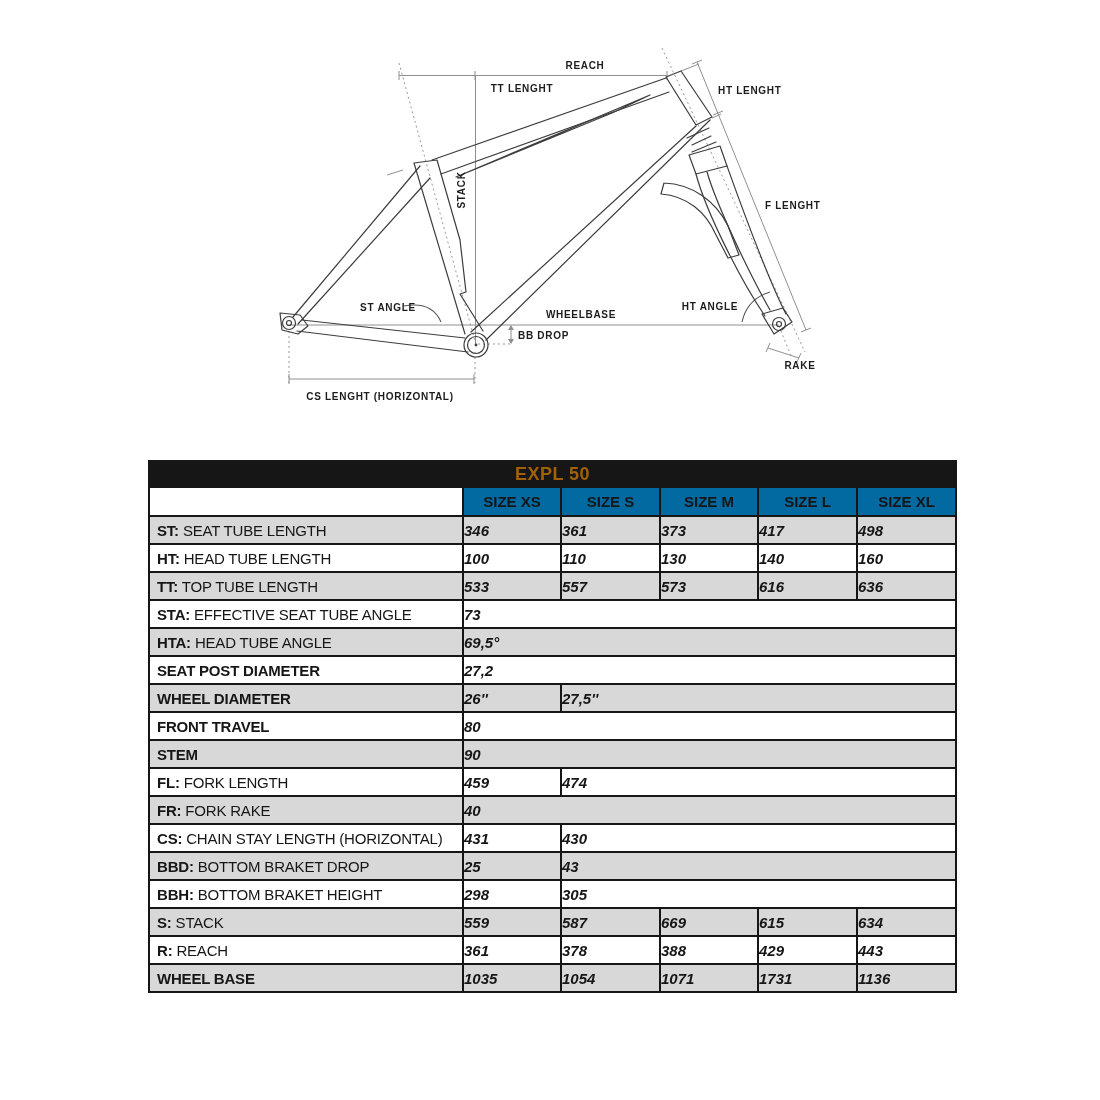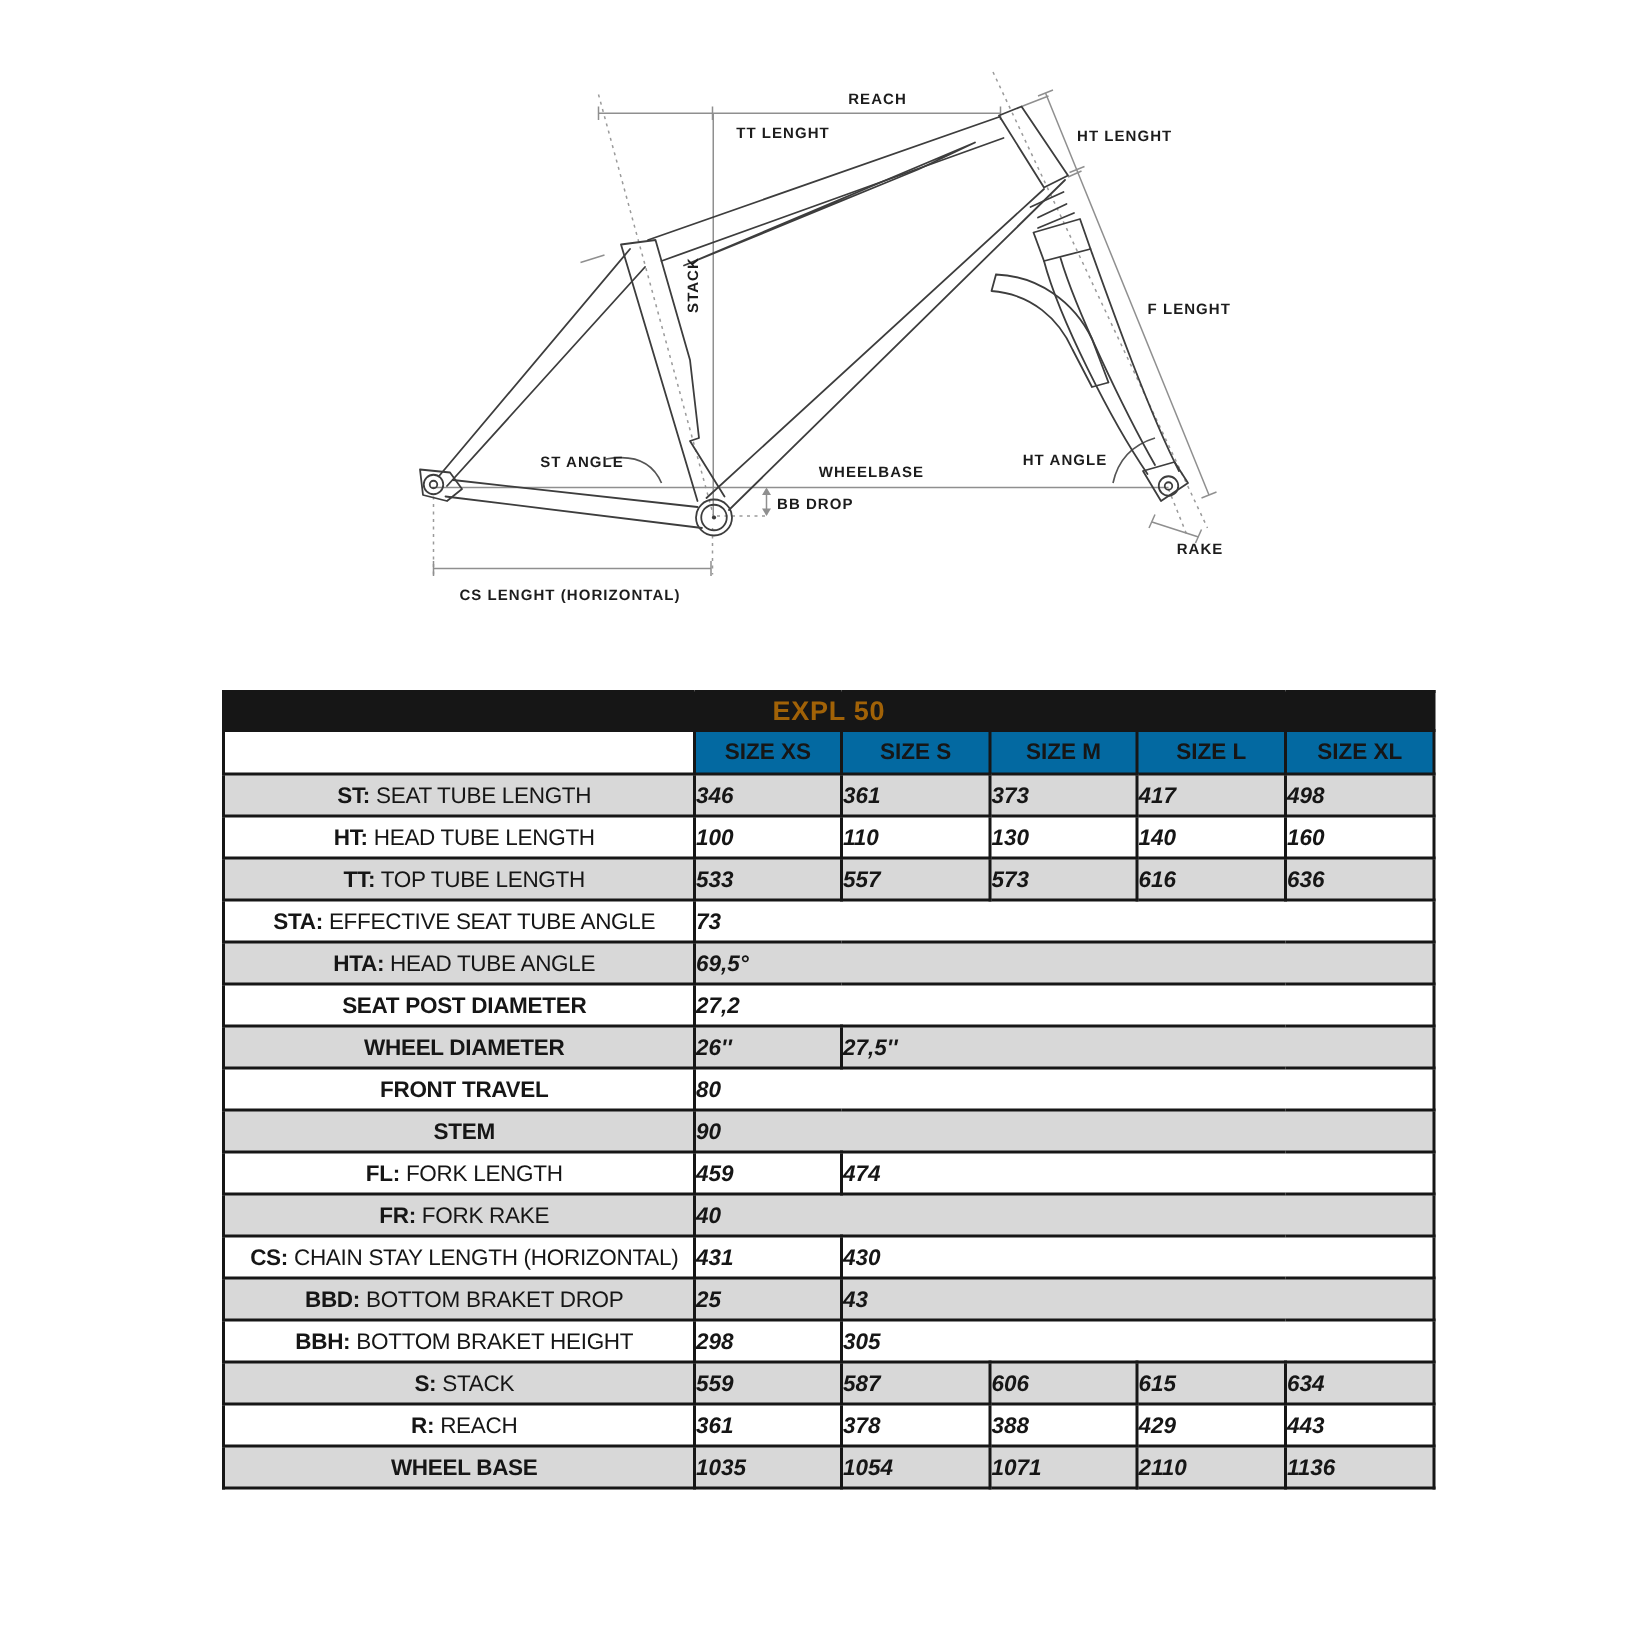--- a/index.html
+++ b/index.html
@@ -25,21 +25,21 @@
     border:2px solid #161616;padding:0;height:26px;
     color:#161616;font-size:15px;line-height:1;vertical-align:middle;
   }
   #spec .title-row th{
     background:#161616;color:#a16207;font-size:18px;font-weight:700;
     letter-spacing:0.5px;height:24px;text-align:center;
   }
   #spec .size-th{font-weight:700;text-align:center;background:#0369a1;height:27px;}
   #spec .corner{background:#ffffff;}
   #spec td.label-cell{
-    text-align:center;padding-left:7px;font-weight:400;white-space:nowrap;
+    text-align:left;padding-left:7px;font-weight:400;white-space:nowrap;
     letter-spacing:-0.2px;
   }
   #spec td.label-cell b{font-weight:700;}
   #spec td.value-cell{text-align:left;font-weight:700;font-style:italic;}
   #spec tr.shaded td{background:#d8d8d8;}
   #spec tr.plain td{background:#ffffff;}
 </style>
 </head>
 <body>
 
@@ -222,34 +222,34 @@
       </tr>
       <tr class="plain">
         <td class="label-cell"><b>BBH:</b> <span>BOTTOM BRAKET HEIGHT</span></td>
         <td class="value-cell">298</td>
         <td class="value-cell" colspan="4">305</td>
       </tr>
       <tr class="shaded">
         <td class="label-cell"><b>S:</b> <span>STACK</span></td>
         <td class="value-cell">559</td>
         <td class="value-cell">587</td>
-        <td class="value-cell">606</td>
+        <td class="value-cell">669</td>
         <td class="value-cell">615</td>
         <td class="value-cell">634</td>
       </tr>
       <tr class="plain">
         <td class="label-cell"><b>R:</b> <span>REACH</span></td>
         <td class="value-cell">361</td>
         <td class="value-cell">378</td>
         <td class="value-cell">388</td>
         <td class="value-cell">429</td>
         <td class="value-cell">443</td>
       </tr>
       <tr class="shaded">
         <td class="label-cell"><b>WHEEL BASE</b></td>
         <td class="value-cell">1035</td>
         <td class="value-cell">1054</td>
         <td class="value-cell">1071</td>
-        <td class="value-cell">2110</td>
+        <td class="value-cell">1731</td>
         <td class="value-cell">1136</td>
       </tr>
     </tbody>
 </table>
 
 </body></html>

